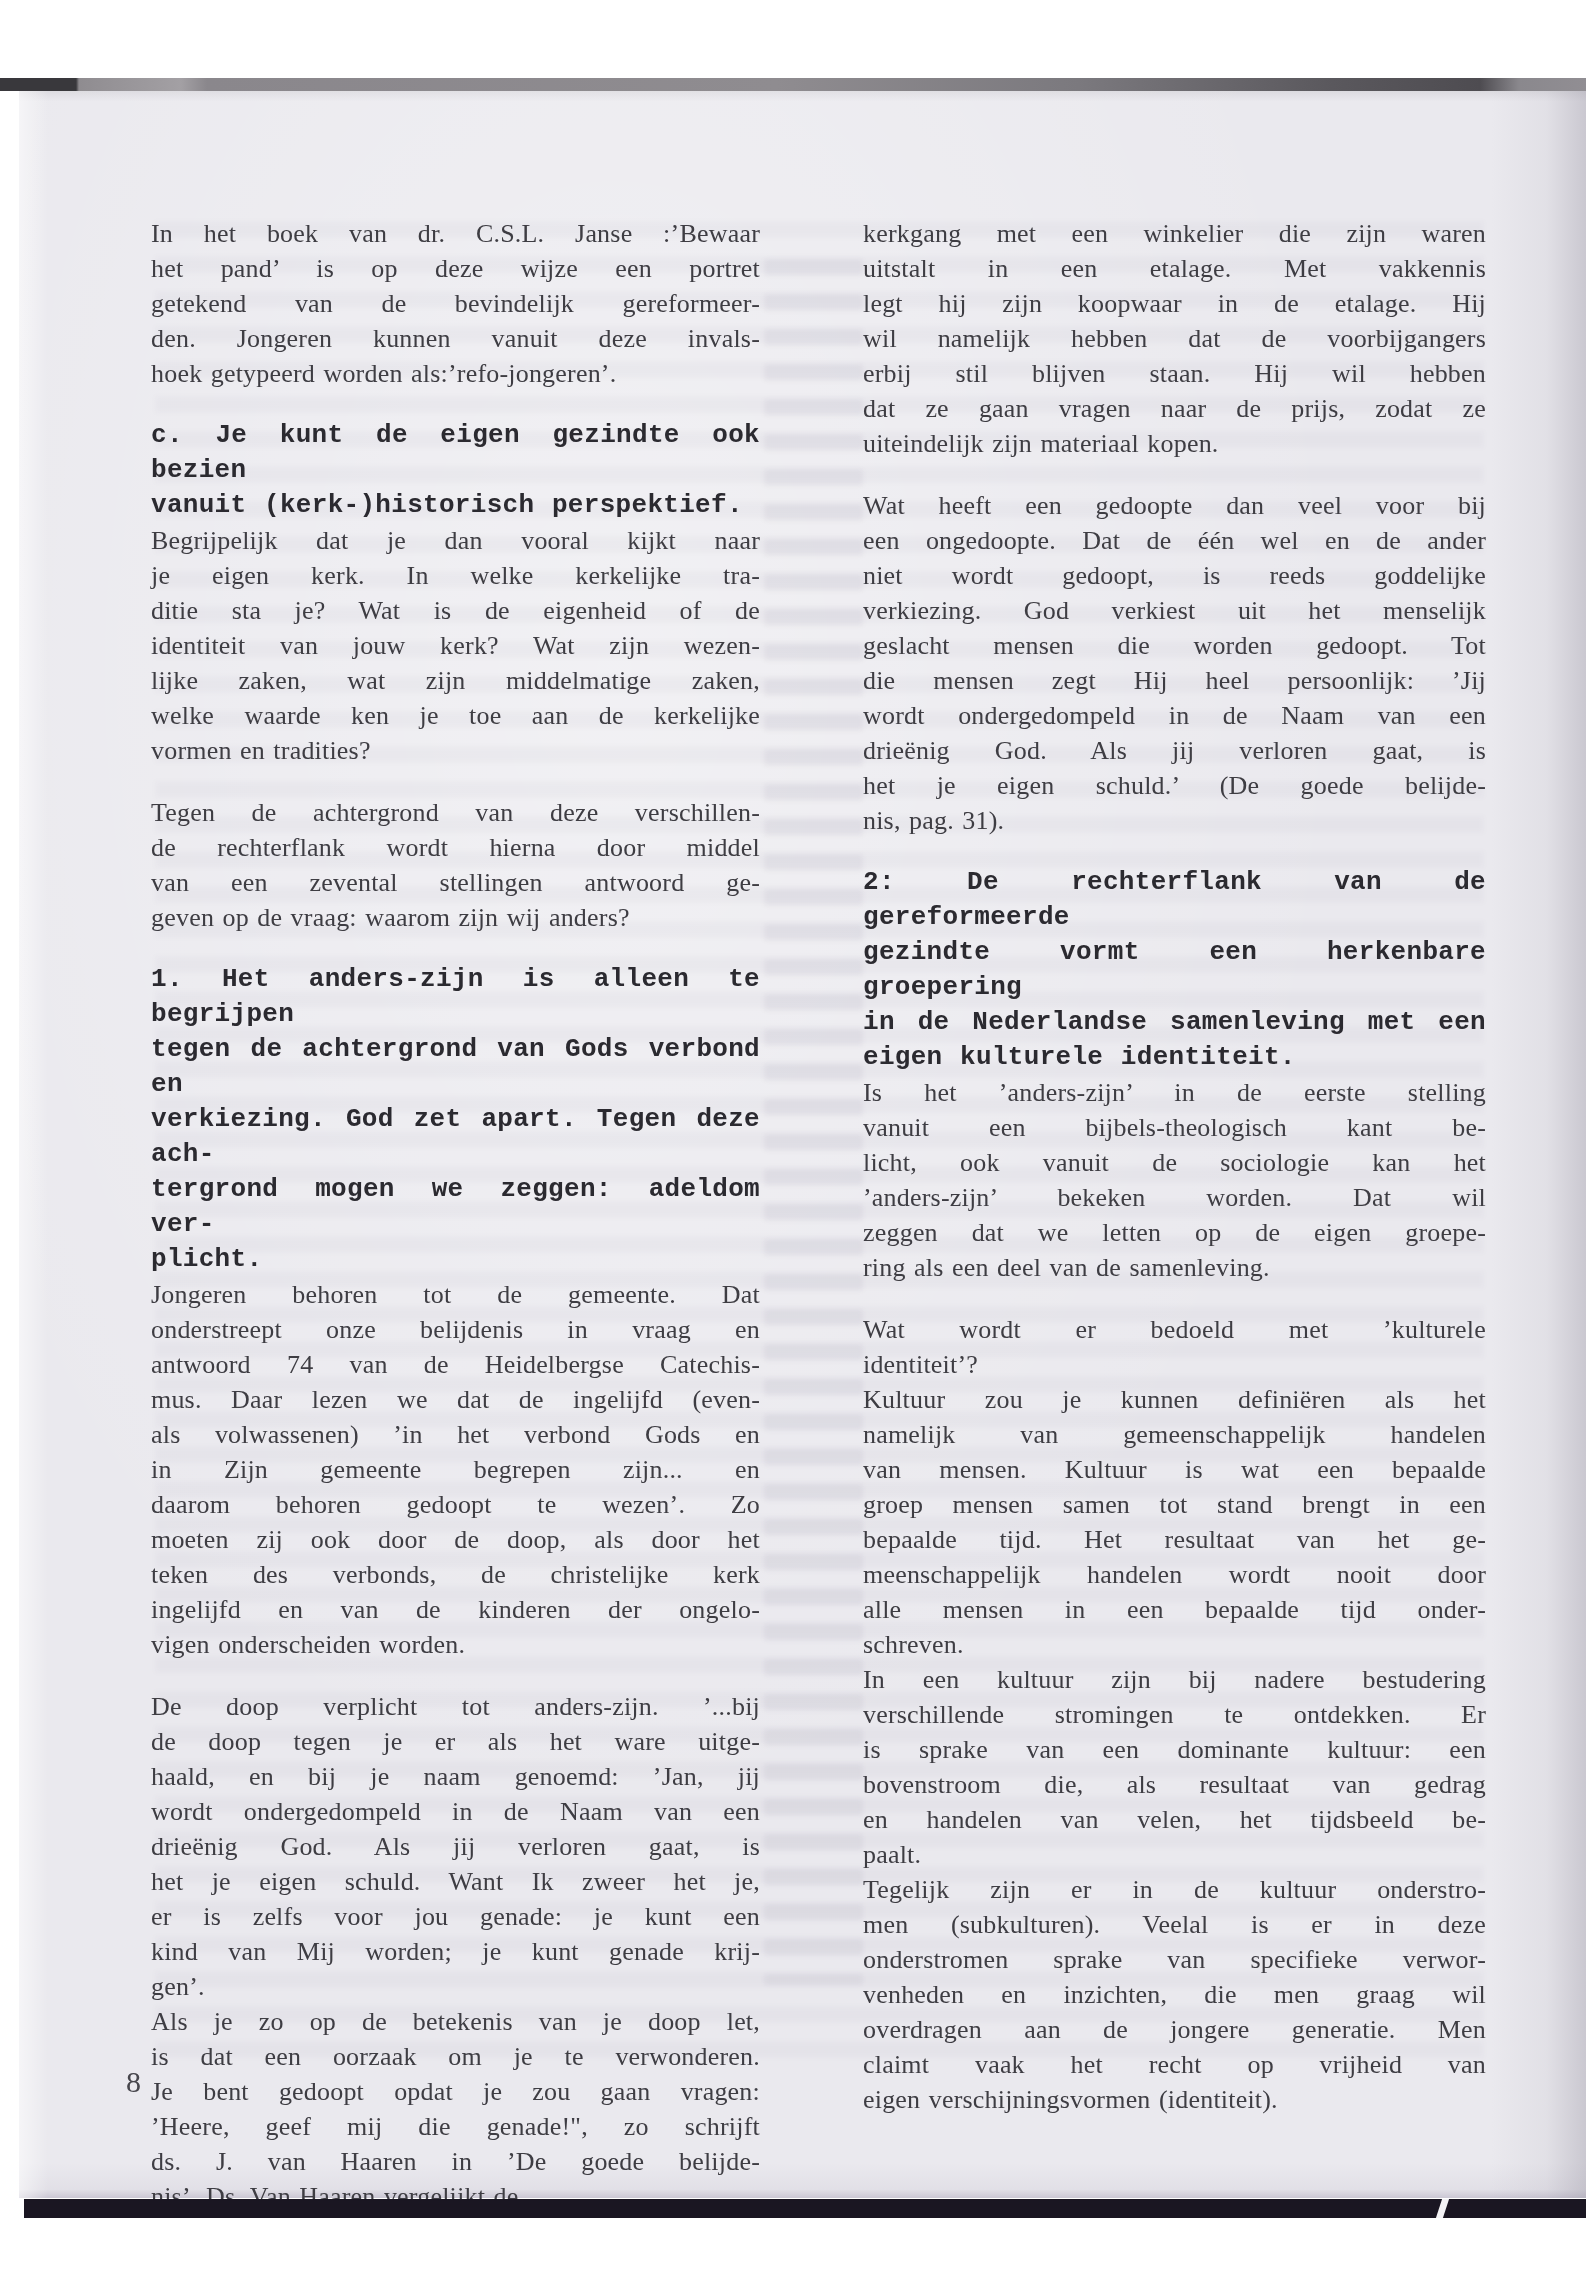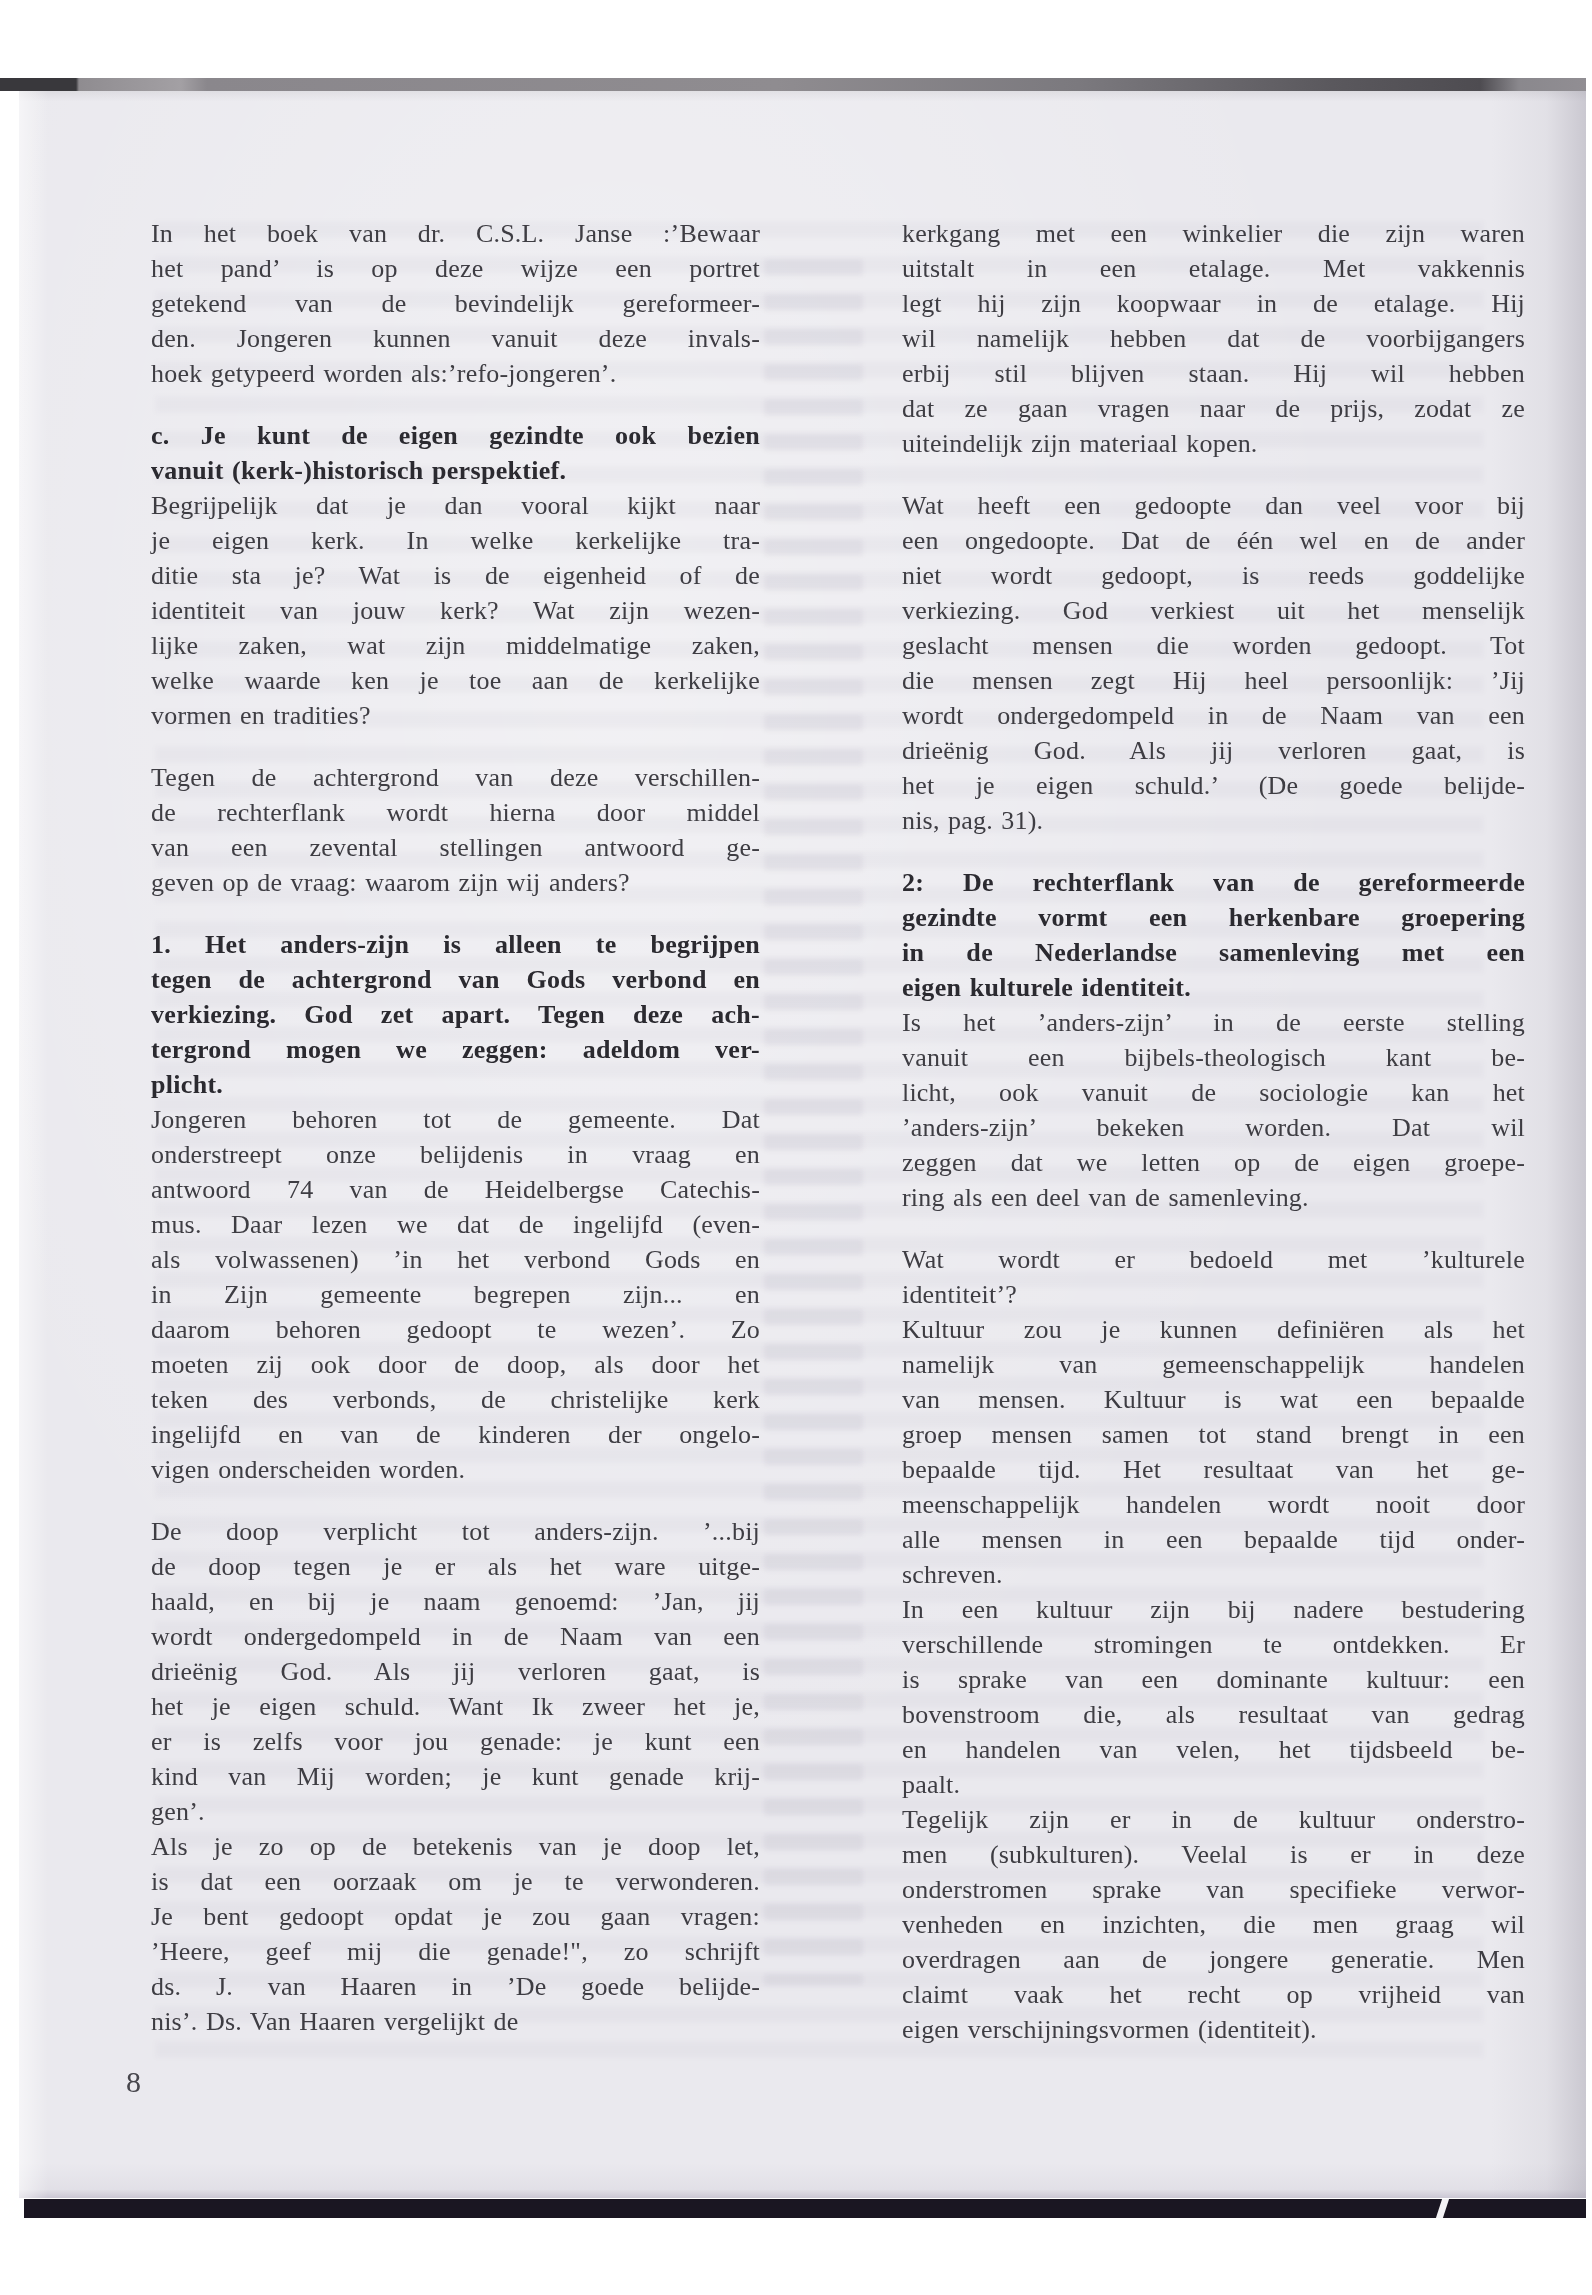--- a/index.html
+++ b/index.html
@@ -51,26 +51,26 @@
   .ghost-all{left:155px;top:221px;width:1329px;height:1838px;opacity:.45;}
   .ghost-gutter{left:764px;top:259px;width:99px;height:1726px;opacity:.9;}
 
   
   .col{
     position:absolute;top:216px;
     font-size:26px;line-height:35px;color:var(--ink,#3e3d43);
     letter-spacing:0.2px;word-spacing:1.7px;
   }
   .col-left{left:151px;width:609px;}
-  .col-right{left:902px;width:623px;}
+  .col-right{left:863px;width:623px;}
   .block{margin:0;}
   .block.gap{margin-top:27px;}
   .line{text-align:justify;text-align-last:justify;white-space:normal;}
   .line.last{text-align-last:auto;}
-  .heading .line{font-weight:700;color:var(--heading-ink,#2b2a30);letter-spacing:0.3px;}
+  .heading .line{font-weight:700;color:var(--heading-ink,#2b2a30);letter-spacing:0.3px;font-family:Liberation Mono, monospace;}
 
   .page-number{
     position:absolute;left:126px;top:2064px;
     font-size:30px;line-height:35px;color:#47464c;
   }
 </style>
 </head>
 <body>
 
 <div class="scan">

